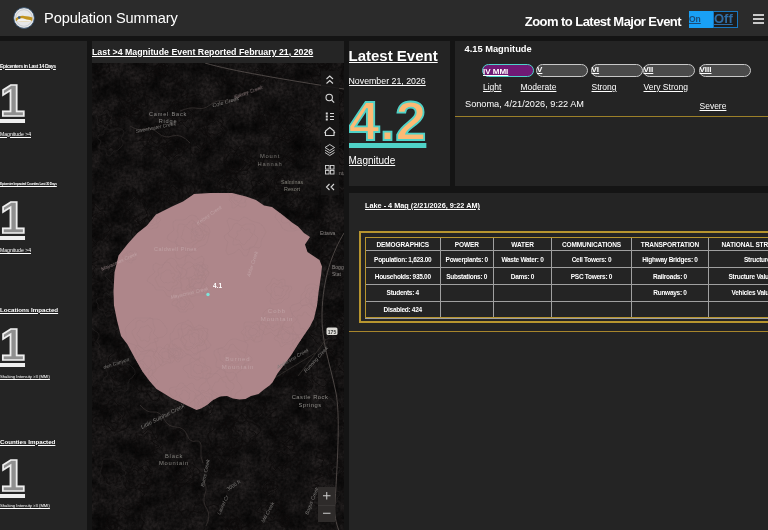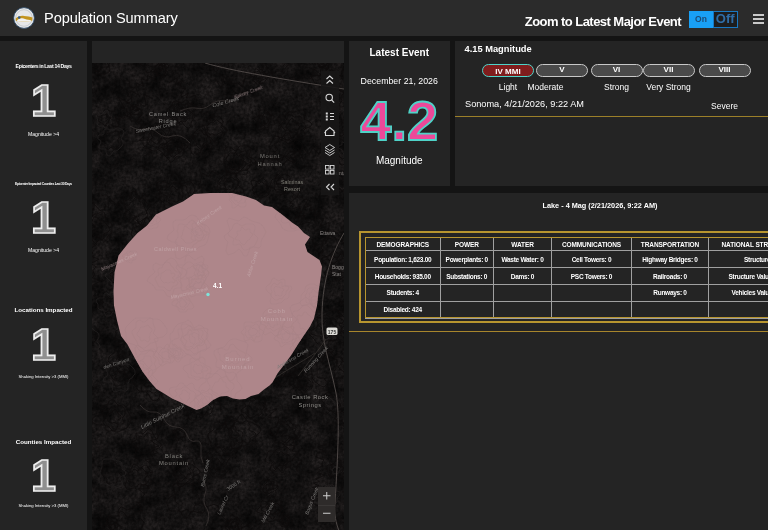--- a/index.html
+++ b/index.html
@@ -2,21 +2,21 @@
 <html><head><meta charset="utf-8">
 <style>
 * { margin:0; padding:0; box-sizing:border-box; }
 html,body { width:768px; height:530px; background:#141414; overflow:hidden;
   font-family:"Liberation Sans", sans-serif; }
 .abs { position:absolute; }
 .nw { white-space:nowrap; }
 .panel { position:absolute; background:#242424; }
 .b { font-weight:bold; }
 .w { color:#fff; }
-.ctr { text-align:center; }
+.ctr { text-align:left;text-decoration:underline; }
 </style></head>
 <body>
 
 <div class="abs" style="left:0;top:0;width:768px;height:36px;background:#2b2b2b">
   <svg class="abs" style="left:13px;top:7px" width="22" height="22" viewBox="0 0 22 22">
     <circle cx="11" cy="11" r="10.4" fill="#e6e7e9"></circle>
     <circle cx="11" cy="11" r="10.4" fill="none" stroke="#2b4867" stroke-width="0.9"></circle>
     <circle cx="11" cy="11" r="8.3" fill="none" stroke="#b9bec4" stroke-width="0.7"></circle>
     <path d="M2.7,11.5 C5,9.5 8,8.5 11,9 C14.5,9.6 17.5,9.5 19.4,10.5 L19.3,13.5 C16,15.5 6,15.5 2.8,13.5 Z" fill="#c3941f"></path>
     <path d="M4,13.2 C7,11.2 9.5,10.8 12,12 C14,13 16.5,12.6 18.4,13.4 L18,14.8 L4.4,14.8 Z" fill="#f2f2f2"></path>
@@ -48,20 +48,21 @@
   <div class="abs ctr b w nw" style="left:0;top:397px;width:87px;font-size:6.2px">Counties Impacted</div>
   <div class="abs ctr bignum" style="left:0;top:412px;width:87px;">1</div>
   <div class="abs ctr w nw" style="left:0;top:462px;width:87px;font-size:4.2px">Shaking Intensity &gt;3 (MMI)</div>
 </div>
 <style>
 .bignum { font-size:45px; font-weight:bold; line-height:45px; color:#8f8f8f;
   -webkit-text-stroke:1.7px #eeeeee; }
 </style>
 
 <div class="panel" style="left:92px;top:40.5px;width:252px;height:489.5px;overflow:hidden">
+  <div class="abs ctr b w" style="left:0;top:0;width:252px;height:22px;line-height:23px;font-size:8.8px;background:#252525">Last &gt;4 Magnitude Event Reported February 21, 2026</div>
   <div class="abs" style="left:0;top:22px;width:252px;height:467.5px">
 <svg width="252" height="468" viewBox="0 0 252 468" style="position:absolute;left:0;top:0">
 <rect width="252" height="468" fill="#282424"></rect>
 <defs>
 <filter id="t1" x="0" y="0" width="100%" height="100%">
   <feTurbulence type="fractalNoise" baseFrequency="0.055" numOctaves="4" seed="11" stitchTiles="stitch"></feTurbulence>
   <feColorMatrix type="matrix" values="0 0 0 0 0  0 0 0 0 0  0 0 0 0 0  1.25 0 0 0 -0.32"></feColorMatrix>
   <feComposite operator="in" in2="SourceGraphic"></feComposite>
 </filter>
 <filter id="t2" x="0" y="0" width="100%" height="100%">
@@ -512,29 +513,29 @@
     <div class="abs" style="left:225.5px;top:424.5px;width:17.5px;height:35px;background:#2e2b2a"></div>
     <div class="abs" style="left:225.5px;top:442px;width:17.5px;height:0.8px;background:#3a3736"></div>
     <svg class="abs" style="left:225.5px;top:424.5px" width="17.5" height="35" stroke="#cfcfcf" stroke-width="1">
       <path d="M8.75,5 V12.5 M5,8.75 H12.5"></path>
       <path d="M5,26.25 H12.5"></path>
     </svg>
   </div>
 </div>
 
 <div class="panel" style="left:348.5px;top:40.5px;width:101.5px;height:145px;overflow:hidden">
-  <div class="abs ctr b w" style="left:0;top:6px;width:101.5px;font-size:10px">Latest Event</div>
-  <div class="abs ctr w nw" style="left:0;top:35.5px;width:101.5px;font-size:8.8px">December 21, 2026</div>
-  <div class="abs ctr" style="left:0;top:52px;width:101.5px;font-size:56px;font-weight:bold;line-height:56px;color:#ec4899;-webkit-text-stroke:1.8px #4fd2c7">4.2</div>
+  <div class="abs ctr b w" style="left:0;top:6px;width:101.5px;font-size:15px">Latest Event</div>
+  <div class="abs ctr w nw" style="left:0;top:35.5px;width:101.5px;font-size:8.8px">November 21, 2026</div>
+  <div class="abs ctr" style="left:0;top:52px;width:101.5px;font-size:56px;font-weight:bold;line-height:56px;color:#fdba74;-webkit-text-stroke:1.8px #4fd2c7">4.2</div>
   <div class="abs ctr w" style="left:0;top:114px;width:101.5px;font-size:10px">Magnitude</div>
 </div>
 
 <div class="panel" style="left:454.5px;top:40.5px;width:313.5px;height:145px;overflow:hidden">
   <div class="abs b w" style="left:10px;top:3.5px;font-size:9.3px">4.15 Magnitude</div>
-  <div class="abs ctr b w pill" style="left:27.5px;background:#7f1d1d;border:1.5px solid #4fd3c8">IV MMI</div>
+  <div class="abs ctr b w pill" style="left:27.5px;background:#701a75;border:1.5px solid #4fd3c8">IV MMI</div>
   <div class="abs ctr b w pill pg" style="left:81.5px;">V</div>
   <div class="abs ctr b w pill pg" style="left:136px;">VI</div>
   <div class="abs ctr b w pill pg" style="left:188px;">VII</div>
   <div class="abs ctr b w pill pg" style="left:244px;">VIII</div>
   <div class="abs ctr w lab" style="left:28.5px;">Light</div>
   <div class="abs ctr w lab" style="left:66px;">Moderate</div>
   <div class="abs ctr w lab" style="left:137px;">Strong</div>
   <div class="abs ctr w lab" style="left:189px;">Very Strong</div>
   <div class="abs ctr w lab" style="left:245px;margin-top:19px;">Severe</div>
   <div class="abs w" style="left:10.5px;top:58px;font-size:9.2px">Sonoma, 4/21/2026, 9:22 AM</div>

